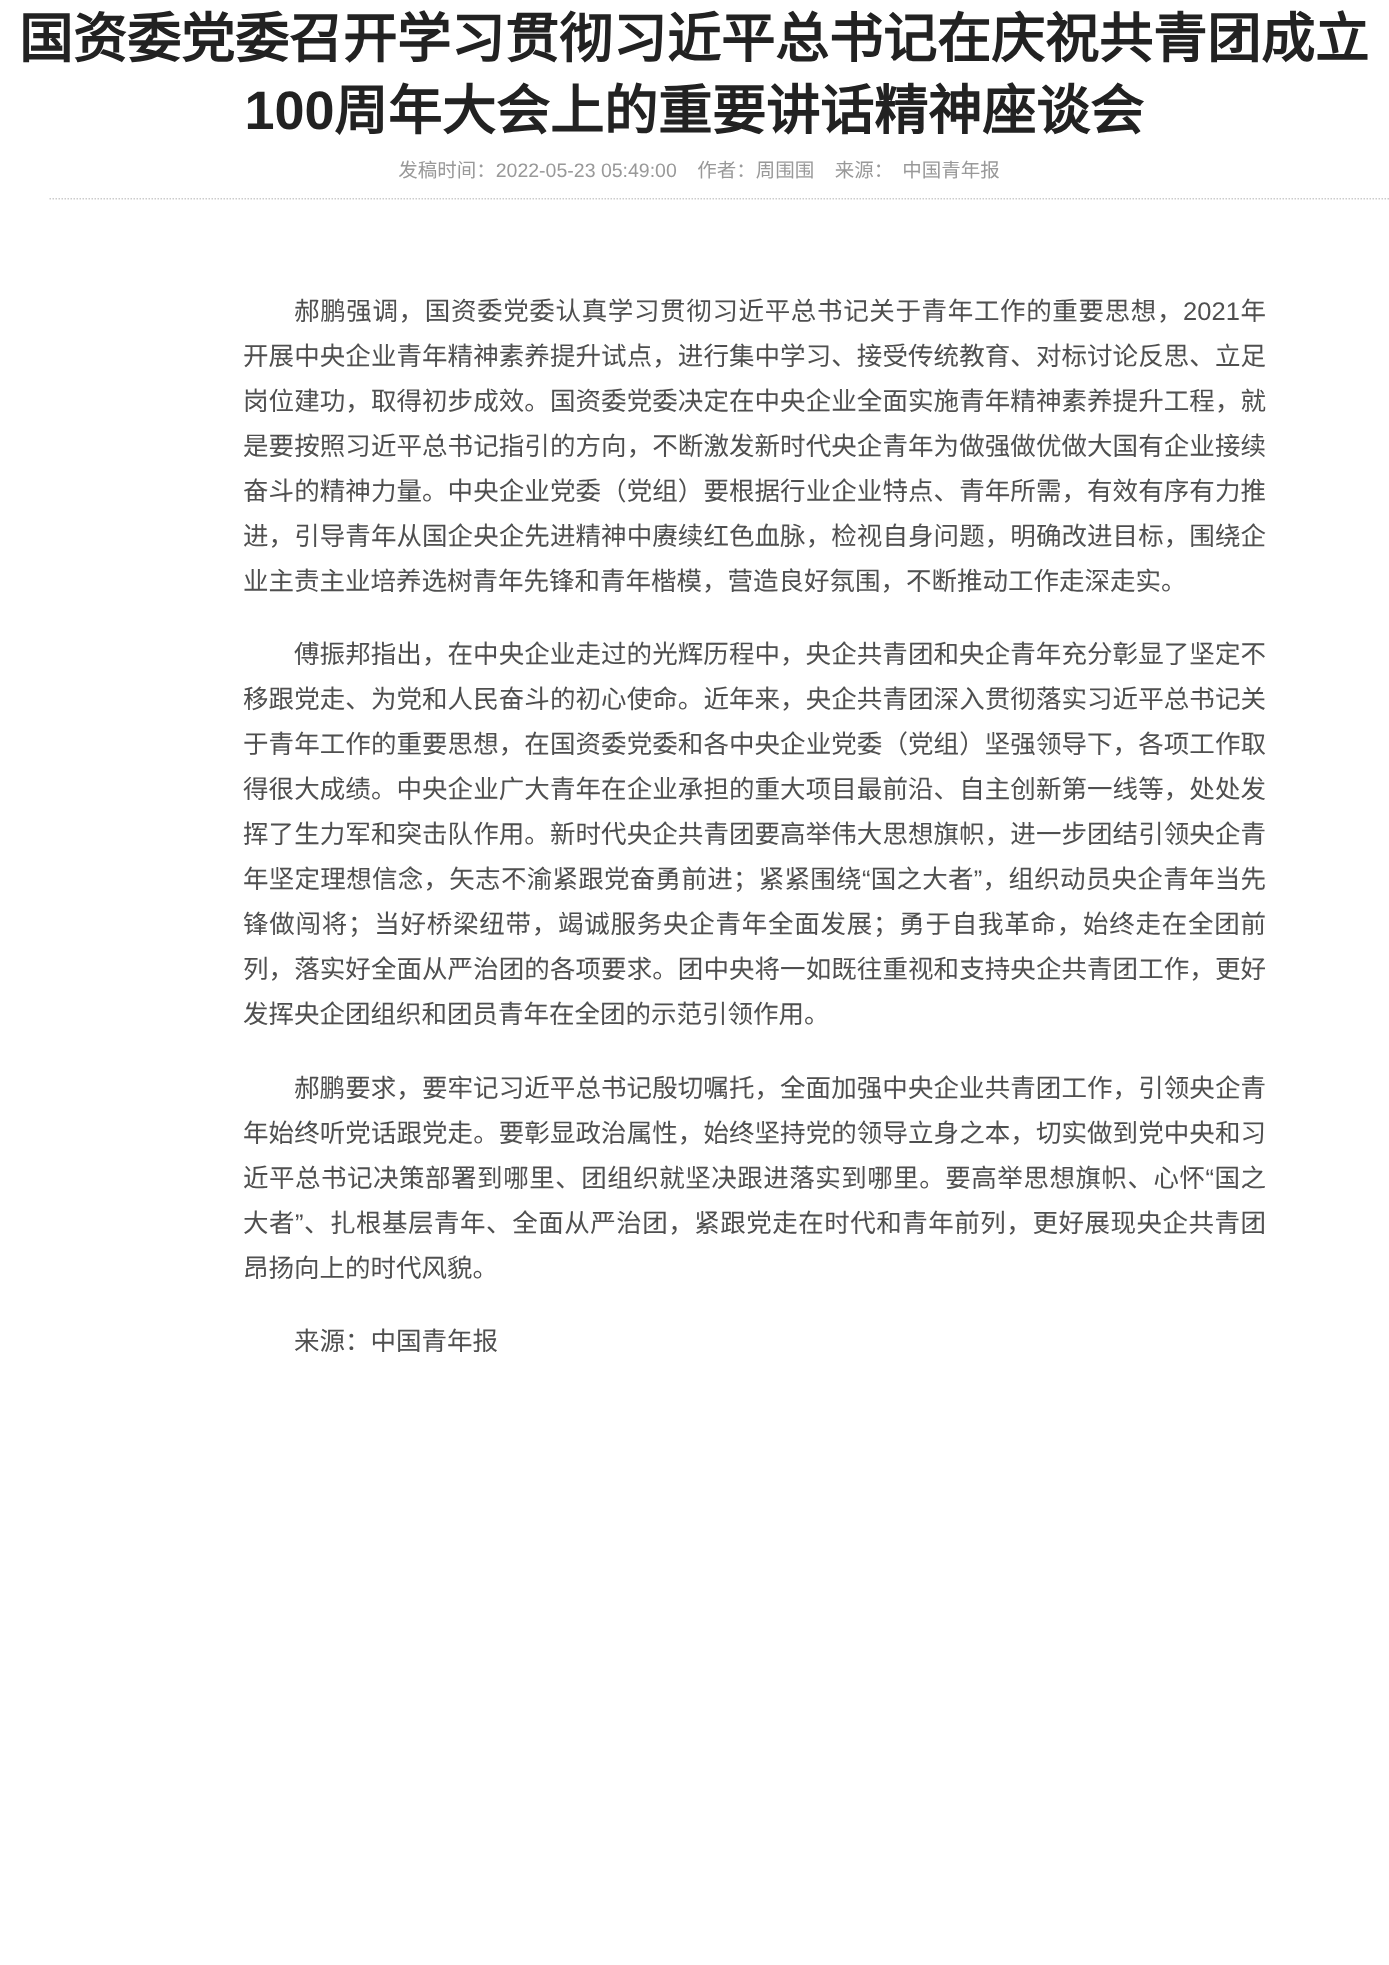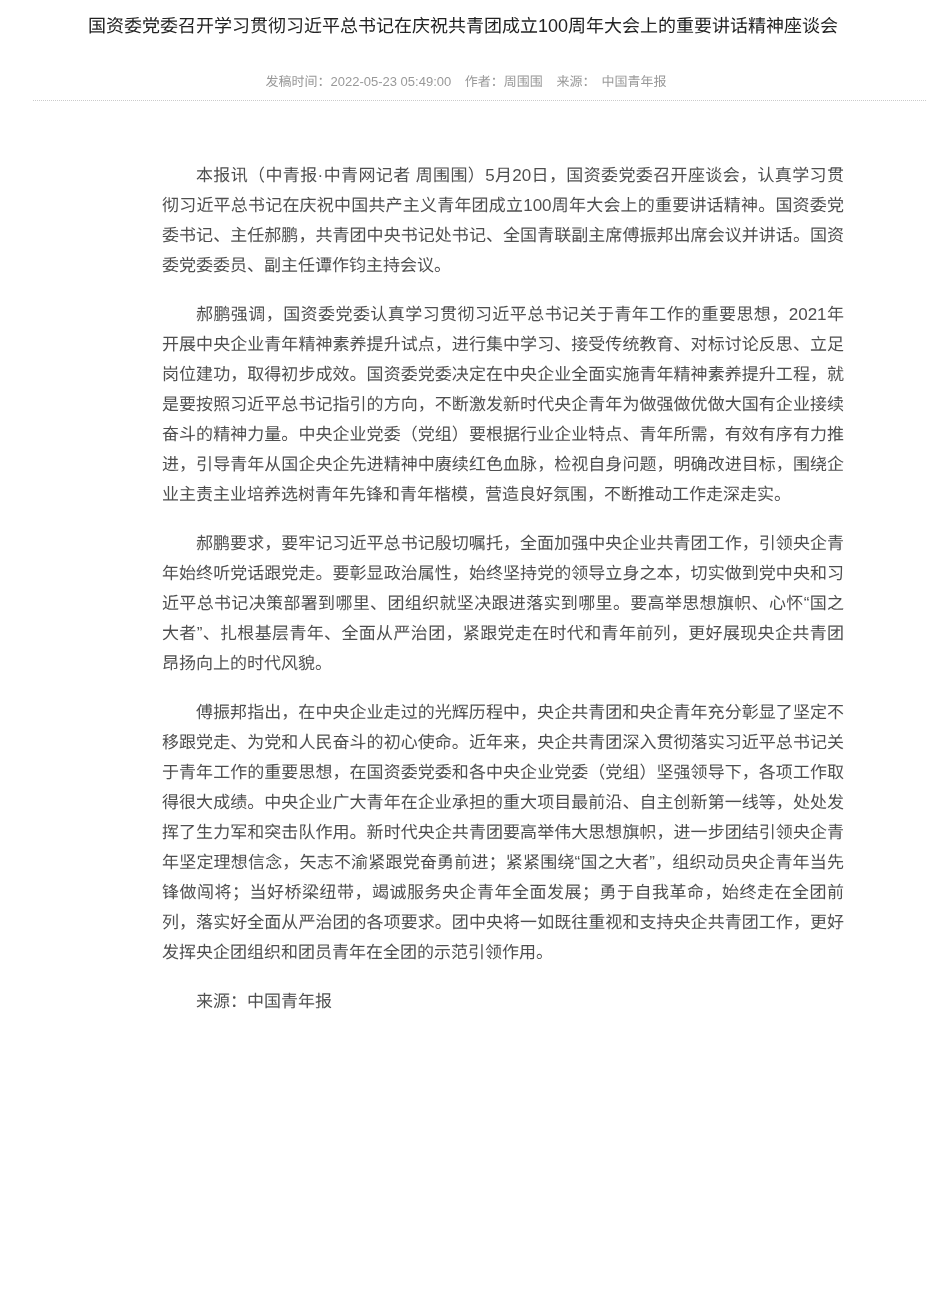--- a/index.html
+++ b/index.html
@@ -18,29 +18,29 @@
     height: 1310px;
     background: #ffffff;
     position: relative;
   }
   .article-header {
     padding-top: 2px;
   }
   .page-title {
     margin: 0;
     padding: 0 2px;
-    font-size: 18px;
+    font-size: 36px;
     line-height: 48px;
-    font-weight: 400;
+    font-weight: 700;
     color: #222222;
     text-align: center;
     letter-spacing: 0;
   }
   .meta-bar {
-    margin-top: 23px;
+    margin-top: 7px;
     text-align: center;
     font-size: 13px;
     line-height: 18px;
     color: #999999;
     white-space: nowrap;
   }
   .meta-bar .meta-pair {
     margin: 0 2px;
   }
   .meta-bar .meta-label {
@@ -89,20 +89,19 @@
       </span>
       <span class="meta-pair">
         <span class="meta-label">来源：</span><span class="meta-value source-gap">中国青年报</span>
       </span>
     </div>
 
     <div class="divider"></div>
   </div>
 
   <div class="article-body">
-    <p>本报讯（中青报·中青网记者 周围围）5月20日，国资委党委召开座谈会，认真学习贯彻习近平总书记在庆祝中国共产主义青年团成立100周年大会上的重要讲话精神。国资委党委书记、主任郝鹏，共青团中央书记处书记、全国青联副主席傅振邦出席会议并讲话。国资委党委委员、副主任谭作钧主持会议。</p>
     <p>郝鹏强调，国资委党委认真学习贯彻习近平总书记关于青年工作的重要思想，2021年开展中央企业青年精神素养提升试点，进行集中学习、接受传统教育、对标讨论反思、立足岗位建功，取得初步成效。国资委党委决定在中央企业全面实施青年精神素养提升工程，就是要按照习近平总书记指引的方向，不断激发新时代央企青年为做强做优做大国有企业接续奋斗的精神力量。中央企业党委（党组）要根据行业企业特点、青年所需，有效有序有力推进，引导青年从国企央企先进精神中赓续红色血脉，检视自身问题，明确改进目标，围绕企业主责主业培养选树青年先锋和青年楷模，营造良好氛围，不断推动工作走深走实。</p>
+    <p>傅振邦指出，在中央企业走过的光辉历程中，央企共青团和央企青年充分彰显了坚定不移跟党走、为党和人民奋斗的初心使命。近年来，央企共青团深入贯彻落实习近平总书记关于青年工作的重要思想，在国资委党委和各中央企业党委（党组）坚强领导下，各项工作取得很大成绩。中央企业广大青年在企业承担的重大项目最前沿、自主创新第一线等，处处发挥了生力军和突击队作用。新时代央企共青团要高举伟大思想旗帜，进一步团结引领央企青年坚定理想信念，矢志不渝紧跟党奋勇前进；紧紧围绕“国之大者”，组织动员央企青年当先锋做闯将；当好桥梁纽带，竭诚服务央企青年全面发展；勇于自我革命，始终走在全团前列，落实好全面从严治团的各项要求。团中央将一如既往重视和支持央企共青团工作，更好发挥央企团组织和团员青年在全团的示范引领作用。</p>
     <p>郝鹏要求，要牢记习近平总书记殷切嘱托，全面加强中央企业共青团工作，引领央企青年始终听党话跟党走。要彰显政治属性，始终坚持党的领导立身之本，切实做到党中央和习近平总书记决策部署到哪里、团组织就坚决跟进落实到哪里。要高举思想旗帜、心怀“国之大者”、扎根基层青年、全面从严治团，紧跟党走在时代和青年前列，更好展现央企共青团昂扬向上的时代风貌。</p>
-    <p>傅振邦指出，在中央企业走过的光辉历程中，央企共青团和央企青年充分彰显了坚定不移跟党走、为党和人民奋斗的初心使命。近年来，央企共青团深入贯彻落实习近平总书记关于青年工作的重要思想，在国资委党委和各中央企业党委（党组）坚强领导下，各项工作取得很大成绩。中央企业广大青年在企业承担的重大项目最前沿、自主创新第一线等，处处发挥了生力军和突击队作用。新时代央企共青团要高举伟大思想旗帜，进一步团结引领央企青年坚定理想信念，矢志不渝紧跟党奋勇前进；紧紧围绕“国之大者”，组织动员央企青年当先锋做闯将；当好桥梁纽带，竭诚服务央企青年全面发展；勇于自我革命，始终走在全团前列，落实好全面从严治团的各项要求。团中央将一如既往重视和支持央企共青团工作，更好发挥央企团组织和团员青年在全团的示范引领作用。</p>
     <p class="article-source">来源：中国青年报</p>
   </div>
 
 </div>
 
 </body></html>

